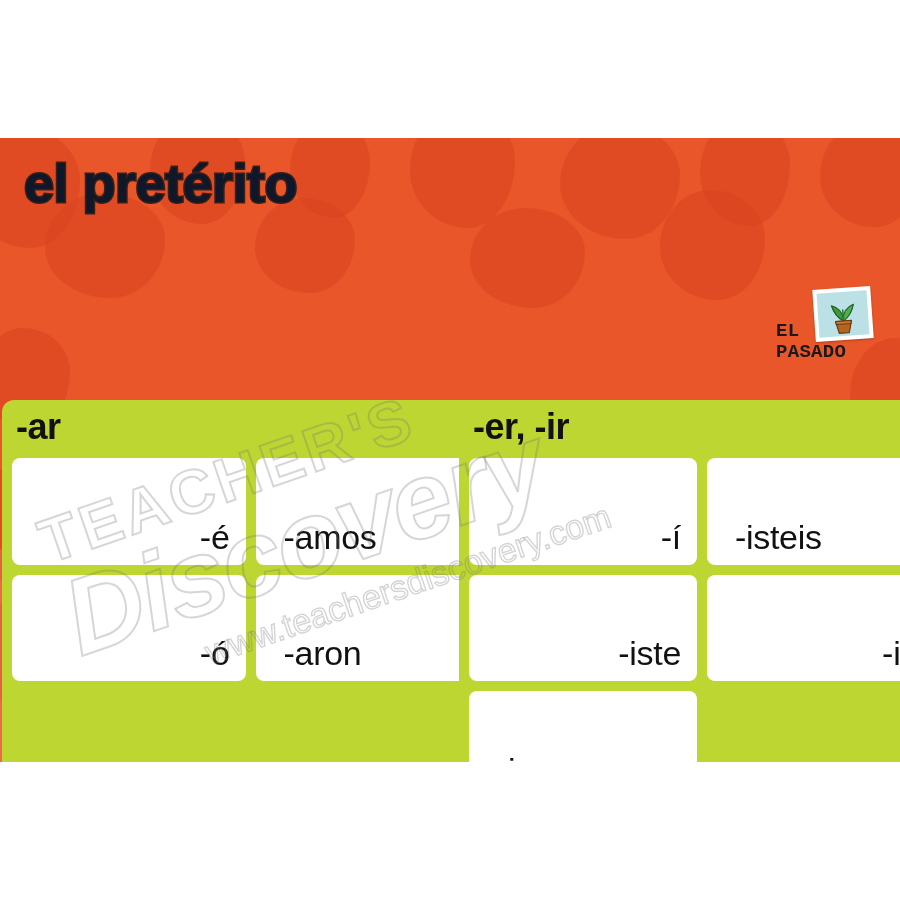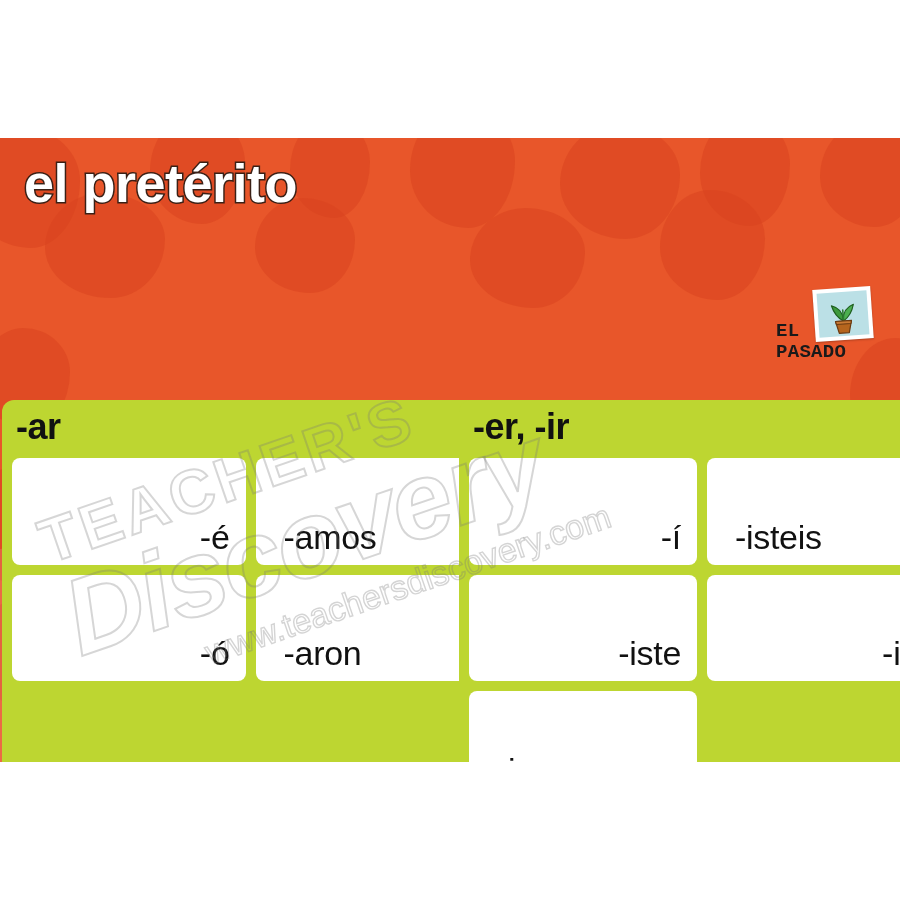--- a/index.html
+++ b/index.html
@@ -64,21 +64,21 @@
     pointer-events: none;
   }
 
   
   .title {
     position: absolute;
     left: 24px;
     top: 18px;
     font-size: 54px;
     font-weight: bold;
-    color: #ffffff;
+    color: #0f172a;
     letter-spacing: -0.5px;
     line-height: 1;
     -webkit-text-stroke: 3px #3a2016;
     paint-order: stroke fill;
     white-space: nowrap;
   }
 
   
   .pasado {
     position: absolute;

